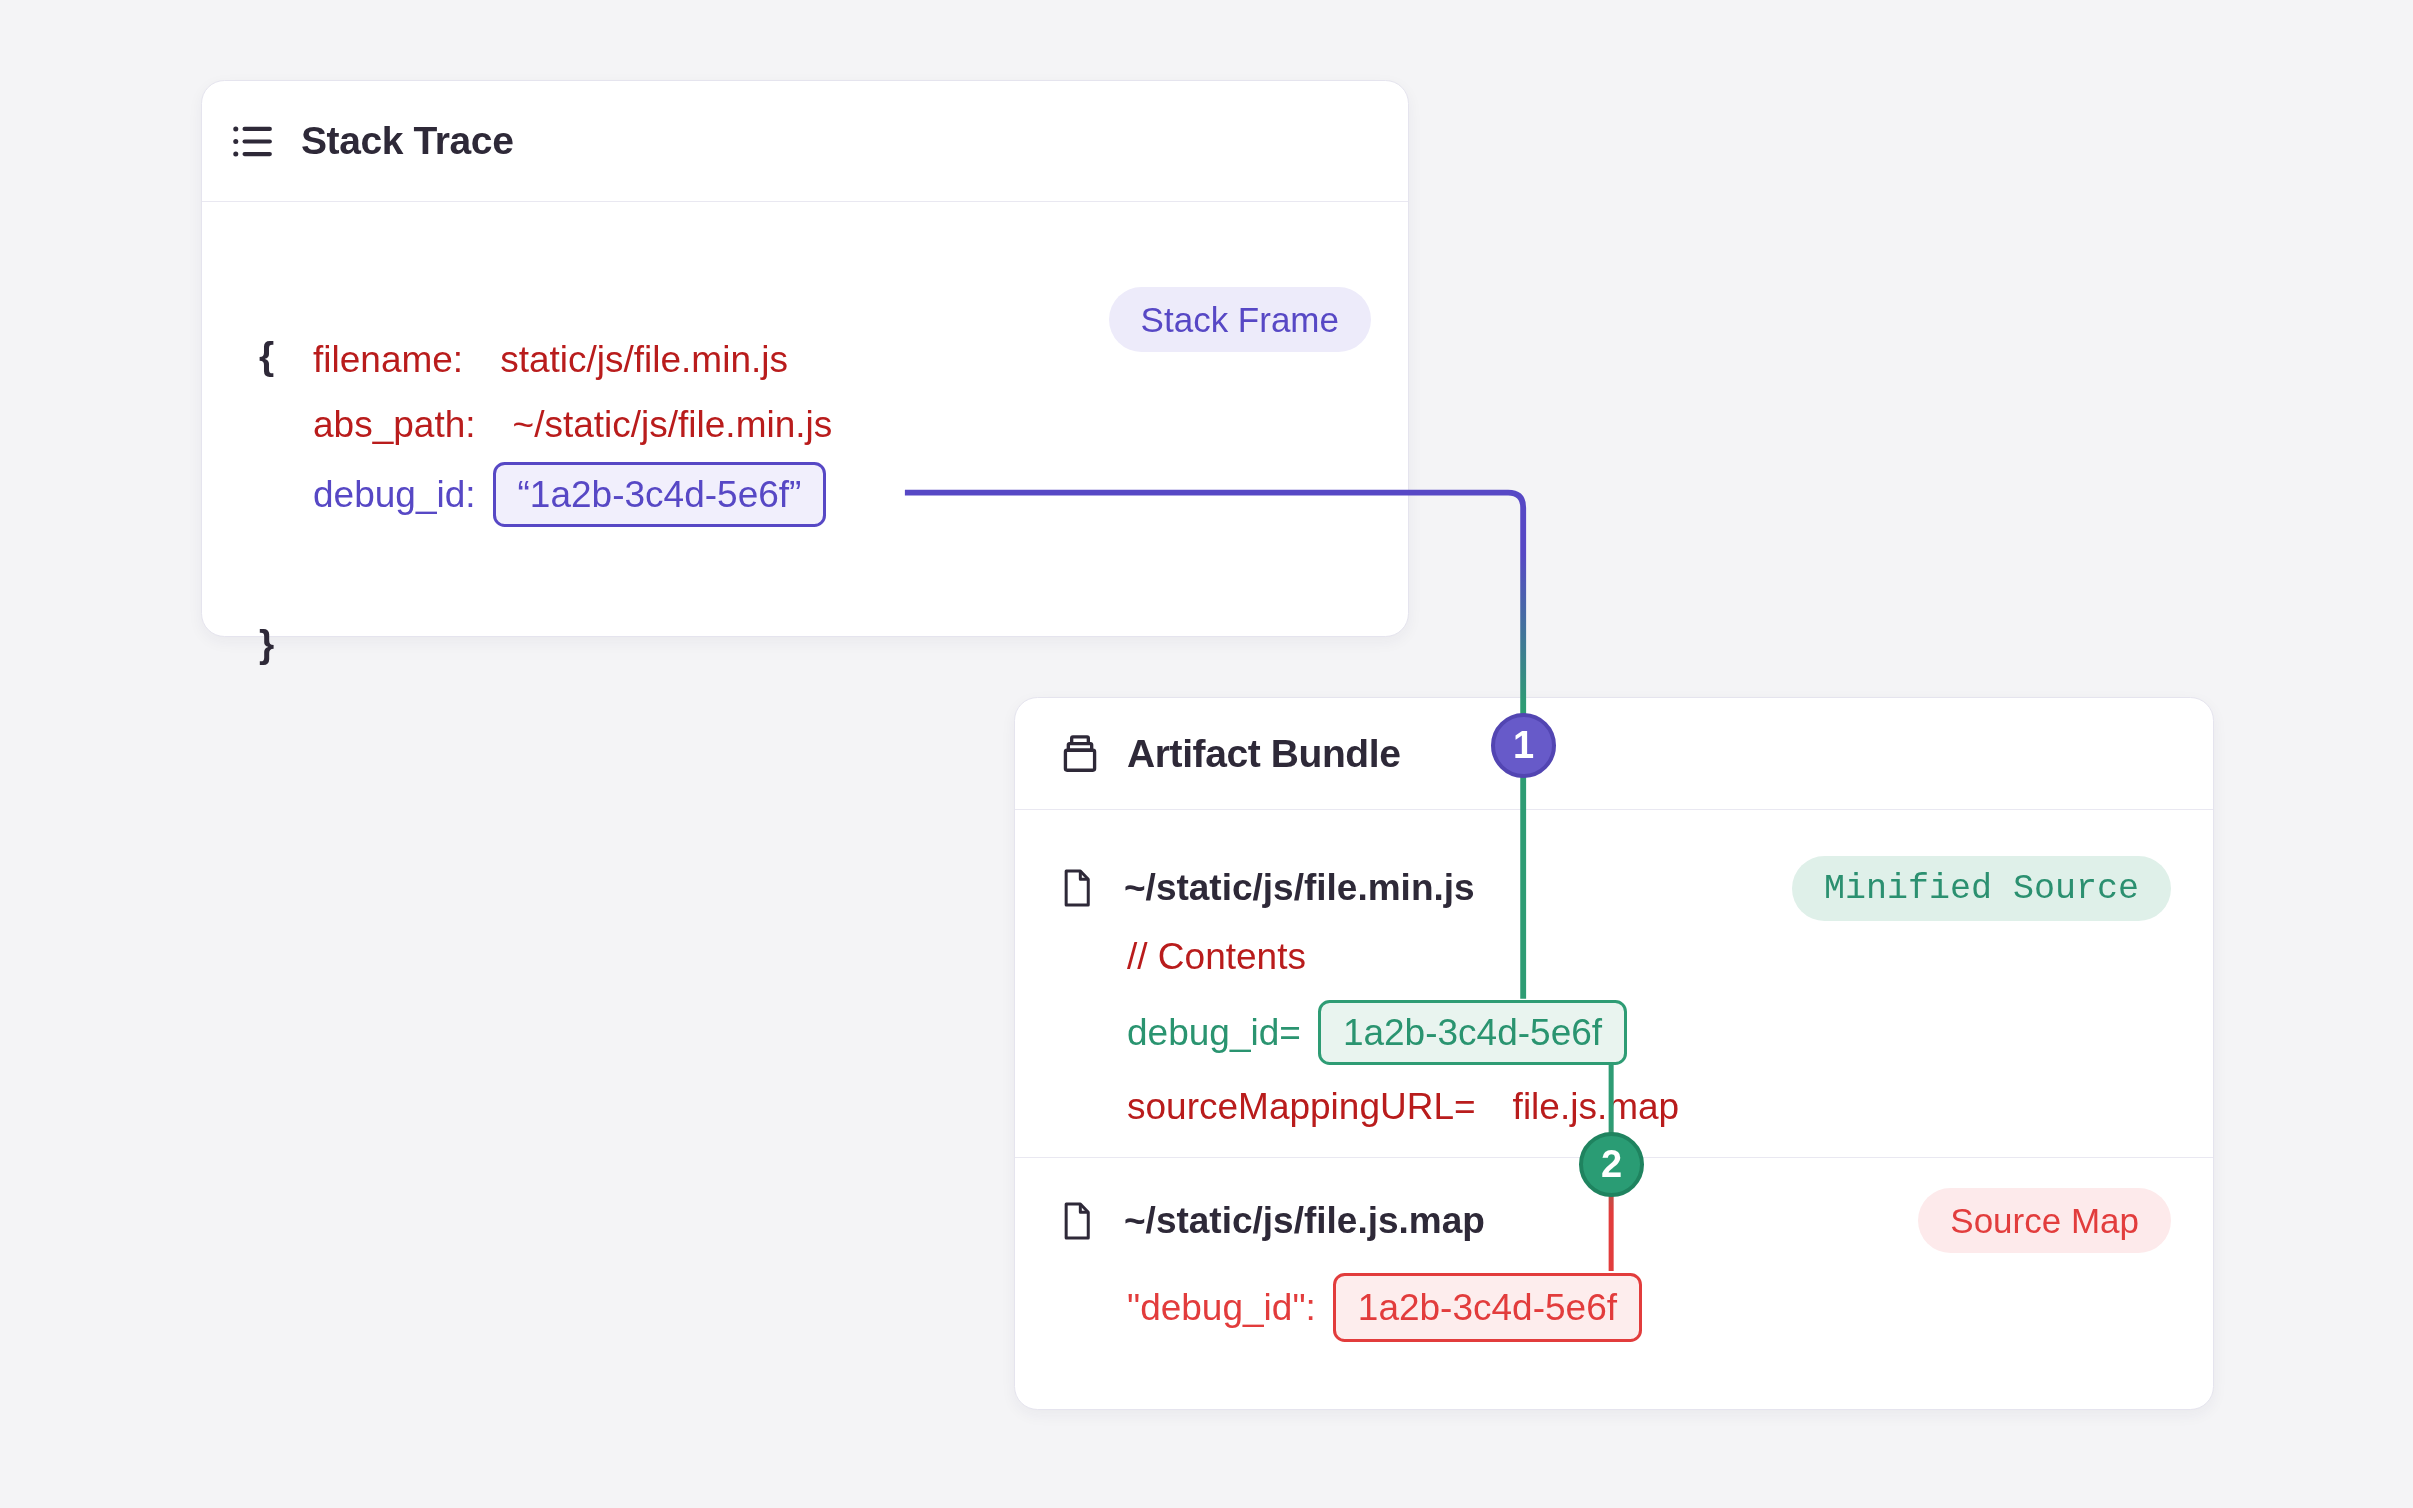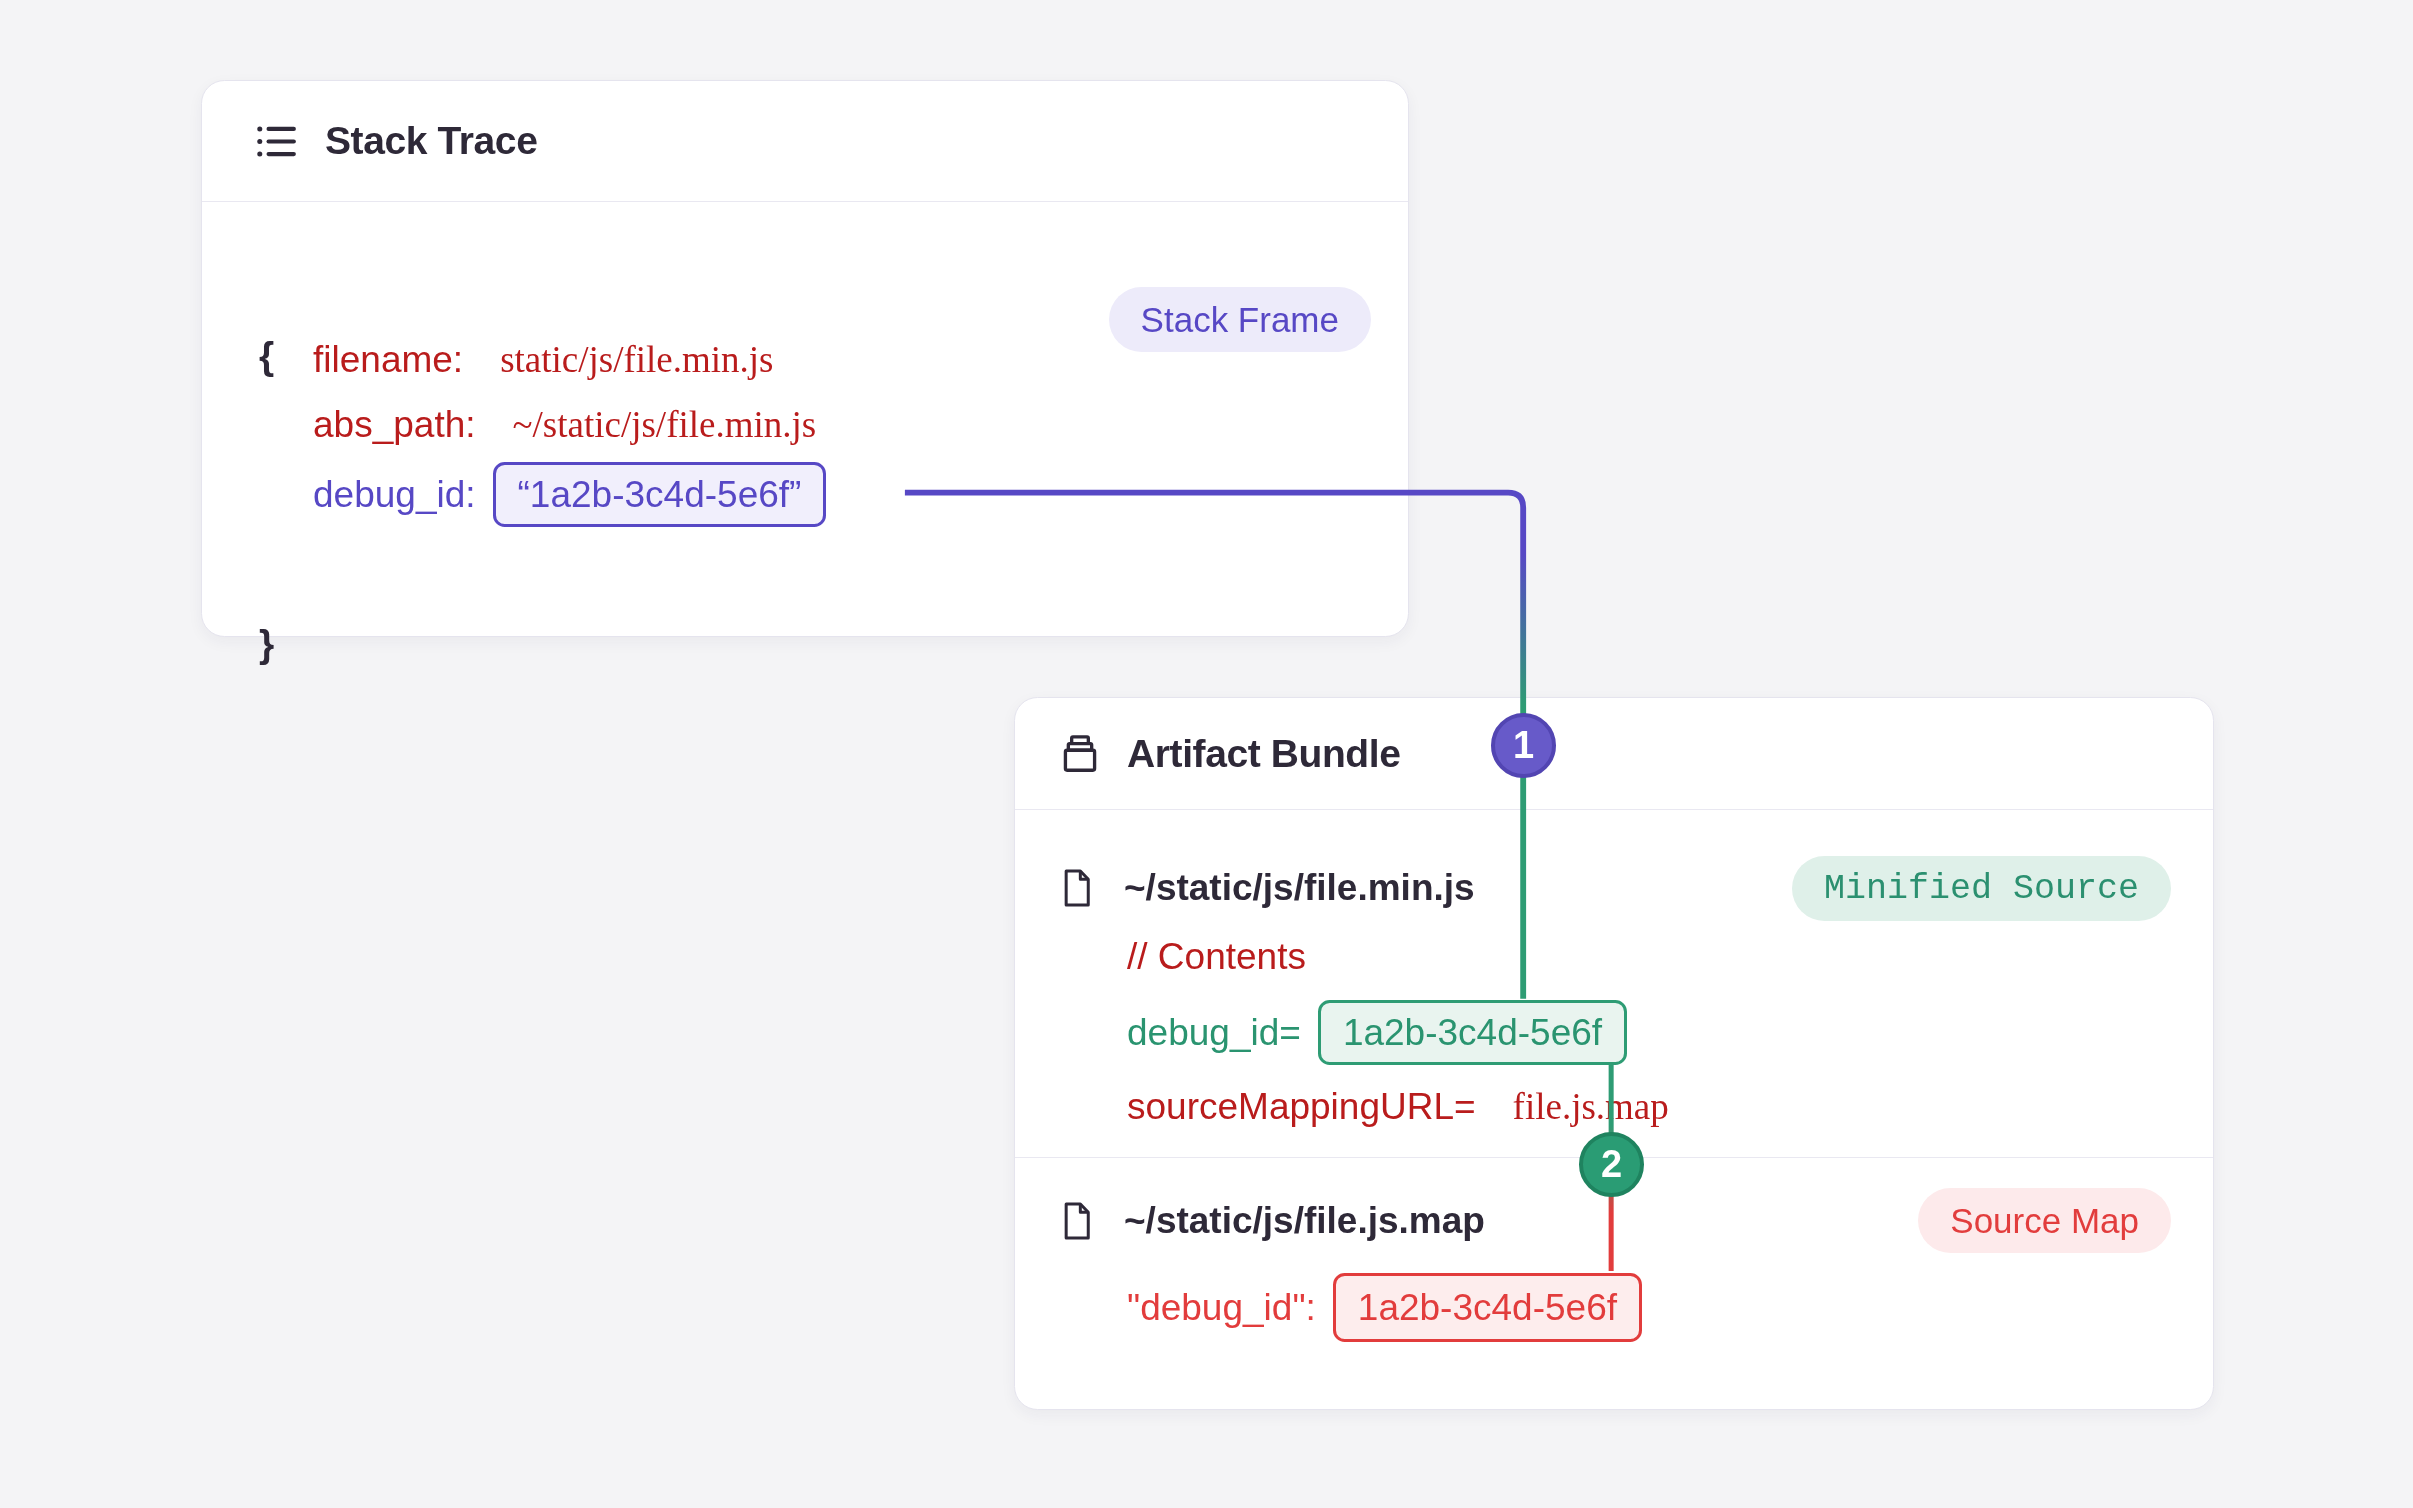--- a/index.html
+++ b/index.html
@@ -15,31 +15,31 @@
     border:1.7px solid #e5e4ee;border-radius:23.5px;
     box-shadow:0 5px 15px rgba(45,40,85,0.05);
     box-sizing:border-box;
   }
   .card-stack-trace{left:201px;top:80px;width:1208px;height:557px;}
   .card-artifact{left:1014px;top:697px;width:1200px;height:713px;}
   .card-header{
     position:absolute;left:0;right:0;top:0;display:flex;align-items:center;
     border-bottom:1.7px solid #e9e8f1;
   }
-  .card-stack-trace .card-header{height:120px;padding-left:54px;}
+  .card-stack-trace .card-header{height:120px;padding-left:30px;}
   .card-artifact .card-header{height:111px;padding-left:45px;}
   .hdr-icon{display:flex;align-items:center;justify-content:center;flex:0 0 auto;}
   .card-title{margin:0 0 0 27px;font-size:39px;font-weight:700;letter-spacing:-0.4px;color:#2e2938;}
   
   .code-row{
     position:absolute;height:67px;display:flex;align-items:center;
     font-size:37px;font-weight:500;white-space:nowrap;
   }
   .muted{color:#b91c1c;}
-  .muted .val{margin-left:37px;font-family:Liberation Serif, serif;}
+  .muted .val{margin-left:37px;}
   .brace{position:absolute;font-size:39px;font-weight:700;color:#2e2938;}
   
   .st-brace-open{left:57px;top:253px;}
   .st-brace-close{left:57px;top:541px;}
   .st-row-filename{left:111px;top:245px;}
   .st-row-abspath{left:111px;top:310px;}
   .st-row-debug{left:111px;top:380px;color:#5748c5;text-align:right;}
   .st-badge{position:absolute;right:37px;top:160px;margin-top:46px;}
   
   .ab-file-row{position:absolute;left:45px;height:67px;display:flex;align-items:center;font-size:37px;font-weight:700;color:#2e2938;white-space:nowrap;}

